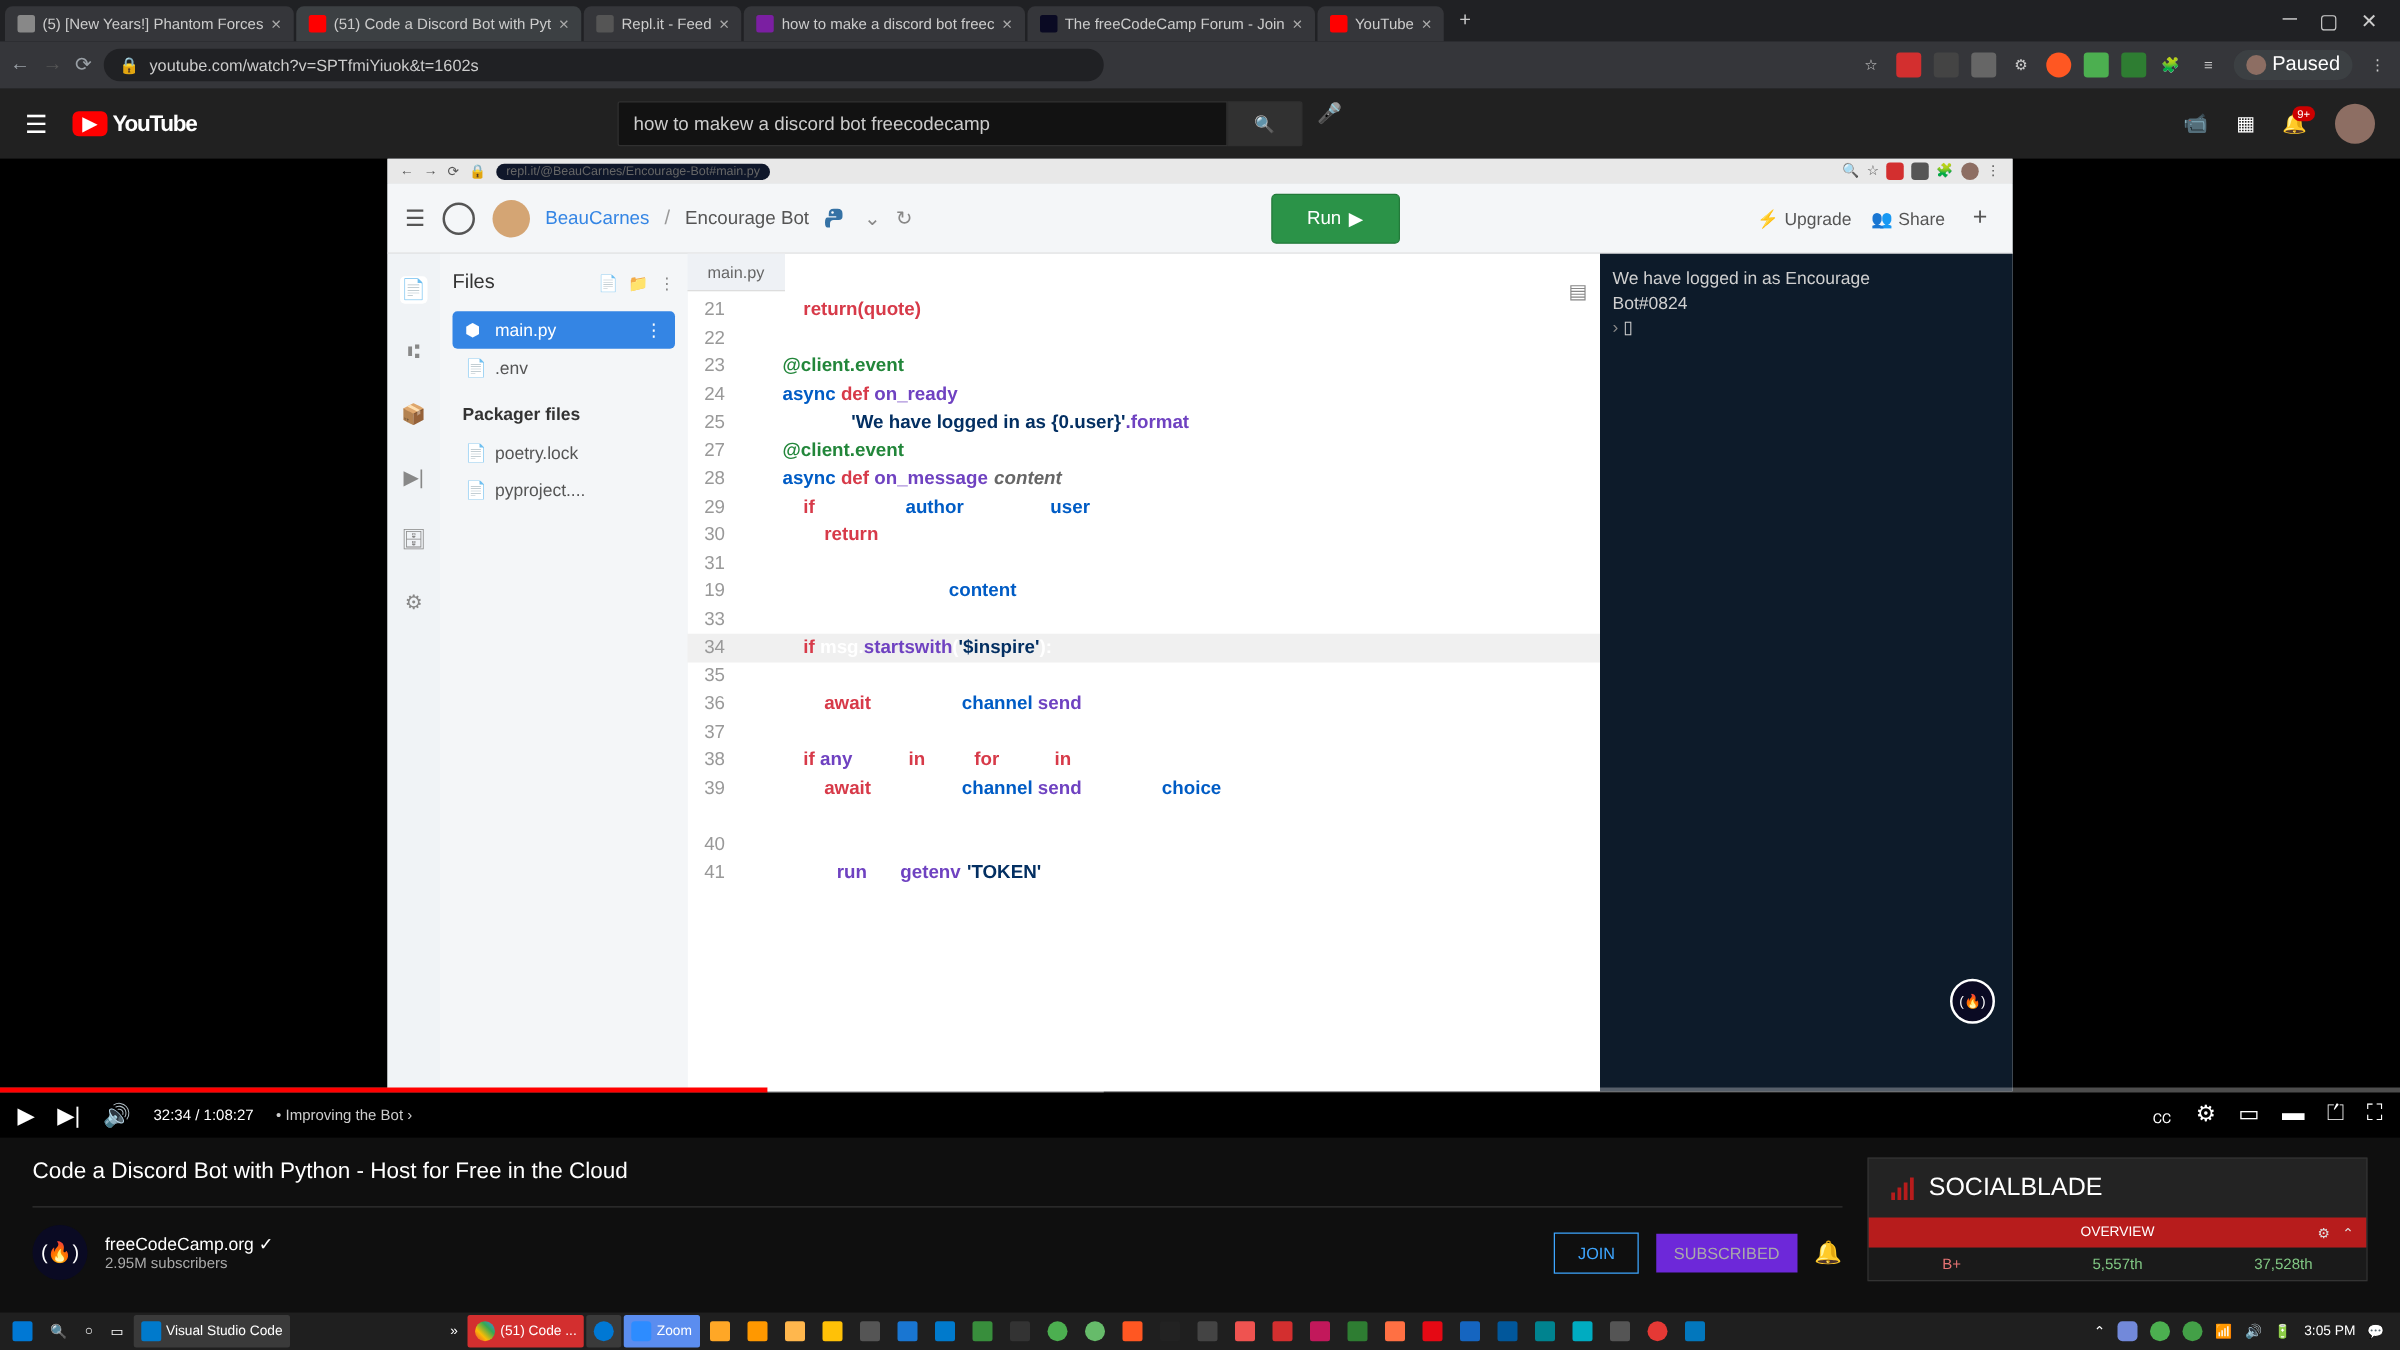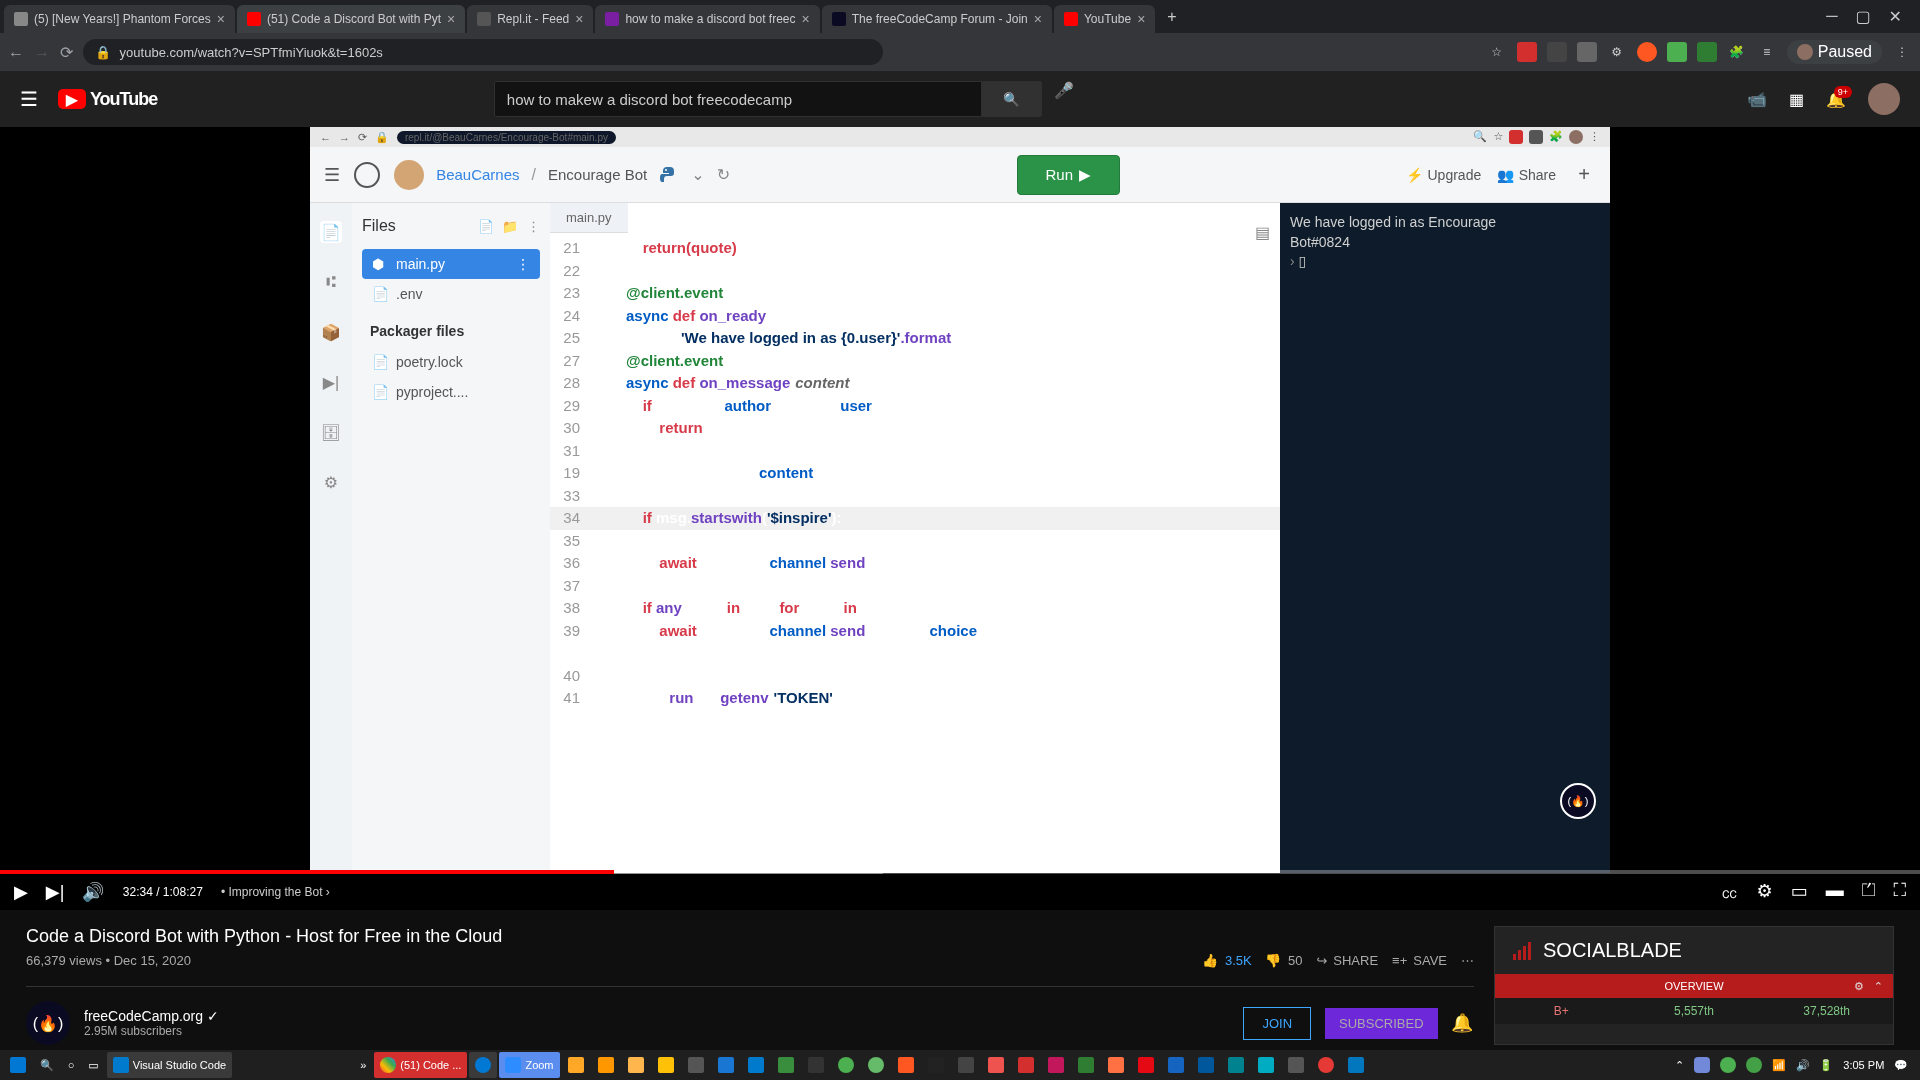--- a/index.html
+++ b/index.html
@@ -424,32 +424,20 @@
       <span class="pc-btn">▬</span>
       <span class="pc-btn">⏍</span>
       <span class="pc-btn">⛶</span>
     </div>
   </div>
 </div>
 
 <div class="below-video">
   <div class="video-info">
     <div class="video-title">Code a Discord Bot with Python - Host for Free in the Cloud</div>
-    <div class="video-meta">
-      <span>66,379 views</span>
-      <span>&nbsp;•&nbsp;</span>
-      <span>Dec 15, 2020</span>
-      <div class="video-actions">
-        <span class="va-btn liked">👍 <span>3.5K</span></span>
-        <span class="va-btn">👎 <span>50</span></span>
-        <span class="va-btn">↪ <span>SHARE</span></span>
-        <span class="va-btn">≡+ <span>SAVE</span></span>
-        <span class="va-btn">⋯</span>
-      </div>
-    </div>
     <div class="channel-row">
       <div class="ch-avatar">(🔥)</div>
       <div>
         <div class="ch-name"><span>freeCodeCamp.org</span> <span>✓</span></div>
         <div class="ch-subs">2.95M subscribers</div>
       </div>
       <button class="ch-join">JOIN</button>
       <button class="ch-subd">SUBSCRIBED</button>
       <span class="ch-bell">🔔</span>
     </div>

